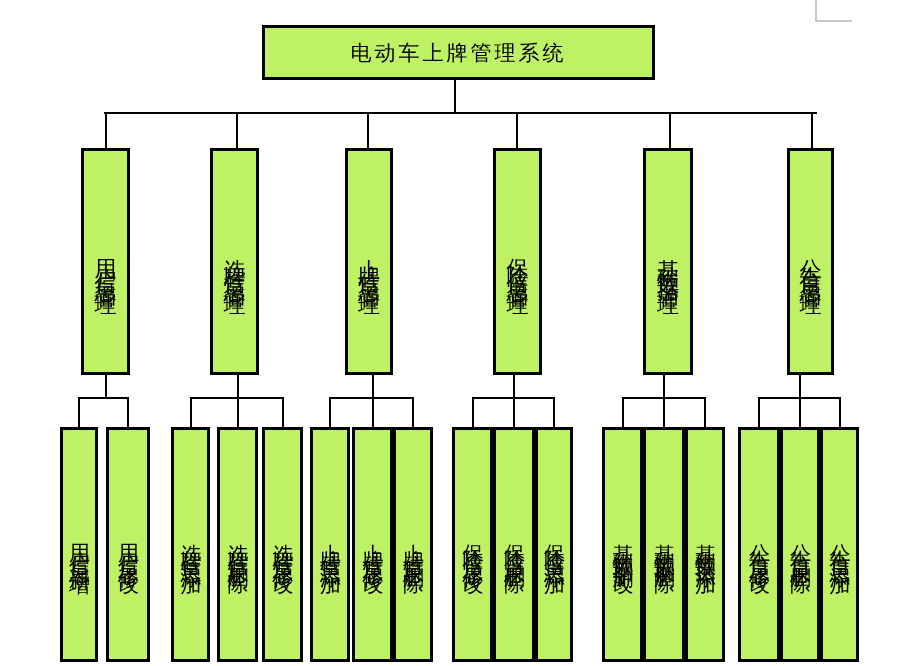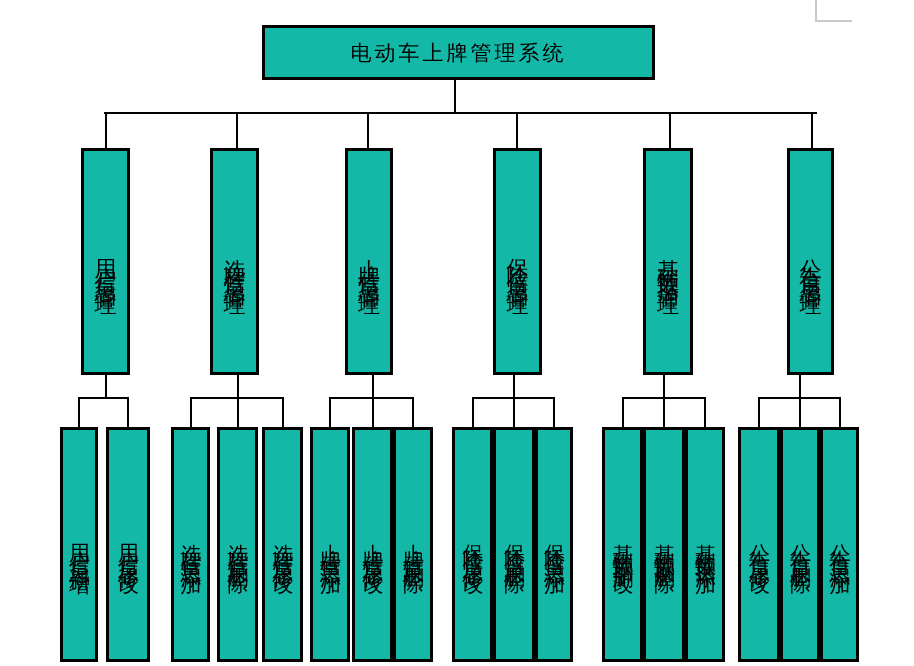--- a/index.html
+++ b/index.html
@@ -1,21 +1,21 @@
 <!DOCTYPE html>
 <html><head>
 <meta charset="utf-8">
 <style>
   html,body{margin:0;padding:0;background:#ffffff;}
   #canvas{
     position:relative;width:914px;height:666px;background:#ffffff;overflow:hidden;
     font-family:"Liberation Serif","DejaVu Serif",serif;color:#000;
   }
   .node{
-    position:absolute;box-sizing:border-box;border:3px solid #000;background:#14b8a6;
+    position:absolute;box-sizing:border-box;border:3px solid #000;background:#bef264;
     display:flex;align-items:center;justify-content:center;text-align:left;
   }
   .root-node{font-size:21px;letter-spacing:3px;font-weight:400;}
   .vtext{
     writing-mode:vertical-rl;text-orientation:upright;
     font-size:22px;letter-spacing:7px;line-height:1;white-space:nowrap;
   }
   .leaf .vtext{font-size:21px;letter-spacing:6px;}
   .line{position:absolute;background:#000;}
   .corner{position:absolute;border-left:2px solid #c9c9c9;border-bottom:2px solid #c9c9c9;background:transparent;}

